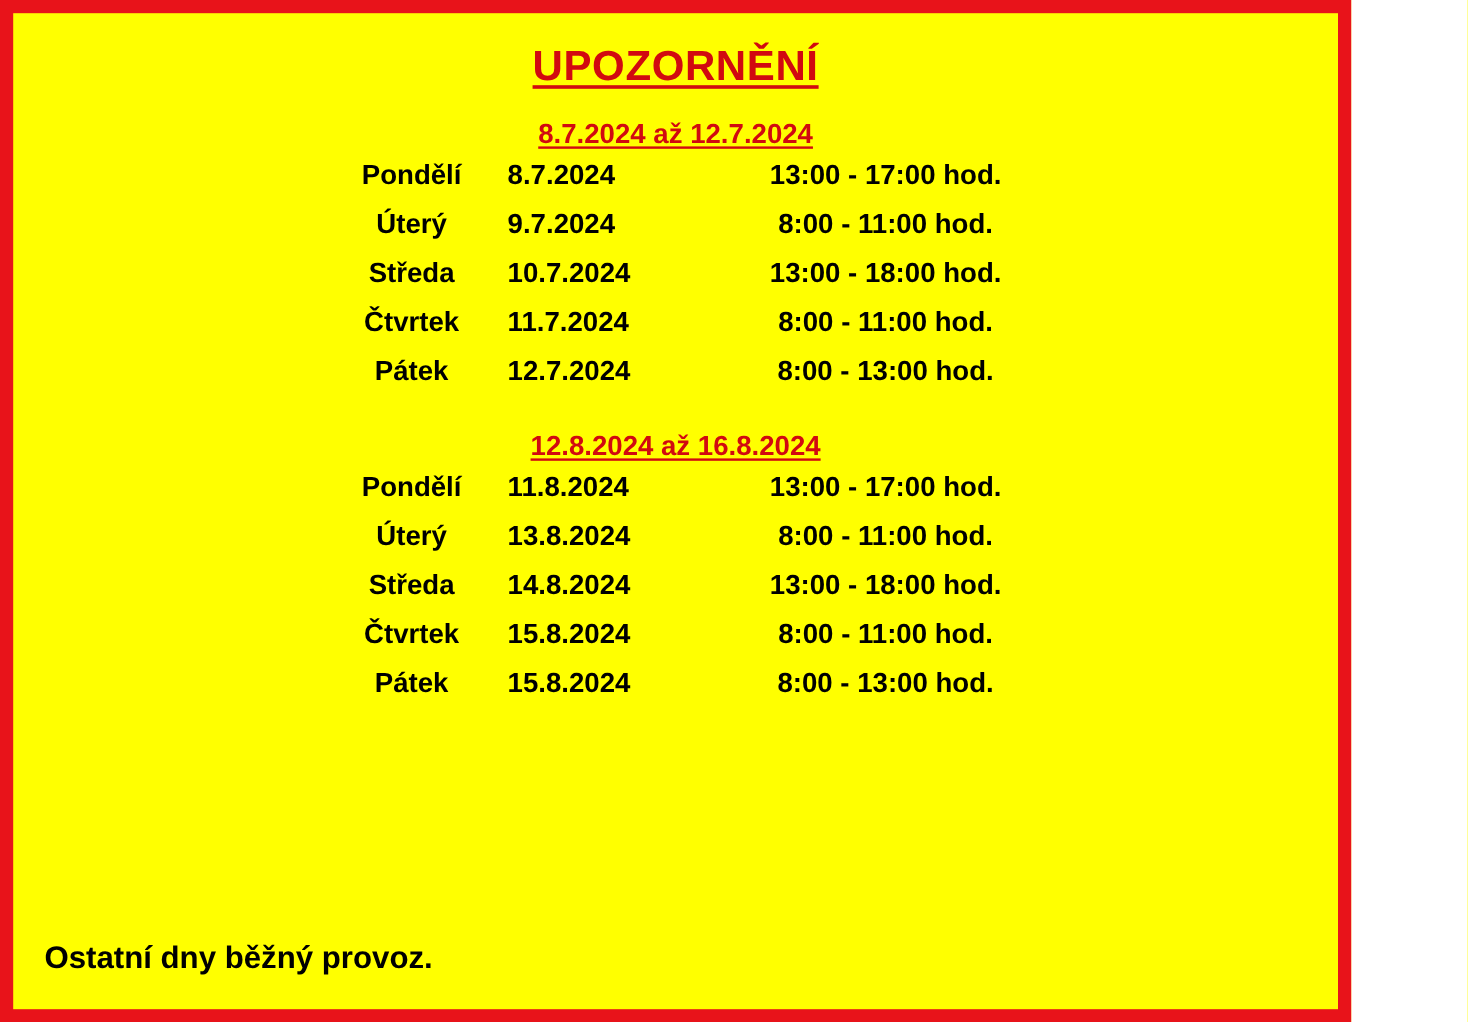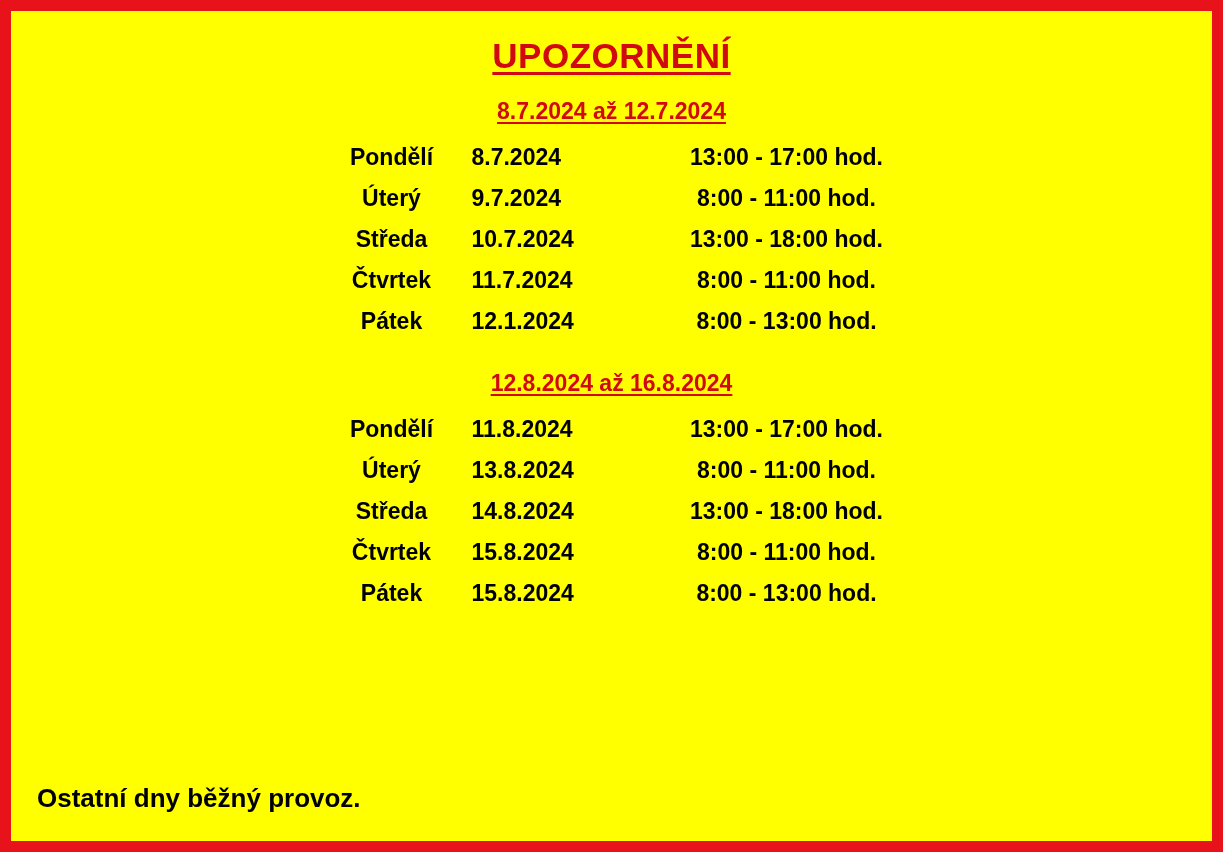--- a/index.html
+++ b/index.html
@@ -9,21 +9,21 @@
   body {
     width: 1223px;
     height: 852px;
     background: #ffffff;
     font-family: "Liberation Sans", sans-serif;
   }
   .poster {
     position: absolute;
     left: 0;
     top: 0;
-    width: 1223px;
+    width: 1126px;
     height: 852px;
     box-sizing: border-box;
     background: #ffff00;
     border: 11px solid #e8131a;
     overflow: hidden;
   }
   .inner {
     position: relative;
     width: 100%;
     height: 100%;
@@ -51,21 +51,21 @@
     color: #d10a10;
     font-size: 23px;
     font-weight: bold;
     text-decoration: underline;
     text-underline-offset: 3px;
   }
   .period-1 { margin-top: 22px; }
   .period-2 { margin-top: 28px; }
 
   table.hours {
-    margin: 12px auto;
+    margin: 0 auto;
     border-collapse: collapse;
     color: #000000;
     font-size: 23px;
     font-weight: bold;
   }
   table.hours td {
     padding: 7px 0;
   }
   .col-day {
     width: 160px;
@@ -119,21 +119,21 @@
           <td class="col-date">10.7.2024</td>
           <td class="col-time">13:00 - 18:00 hod.</td>
         </tr>
         <tr>
           <td class="col-day">Čtvrtek</td>
           <td class="col-date">11.7.2024</td>
           <td class="col-time">8:00 - 11:00 hod.</td>
         </tr>
         <tr>
           <td class="col-day">Pátek</td>
-          <td class="col-date">12.1.2024</td>
+          <td class="col-date">12.7.2024</td>
           <td class="col-time">8:00 - 13:00 hod.</td>
         </tr>
       </tbody>
     </table>
 
     <div class="period period-2">12.8.2024 až 16.8.2024</div>
 
     <table class="hours block-2">
       <tbody>
         <tr>

